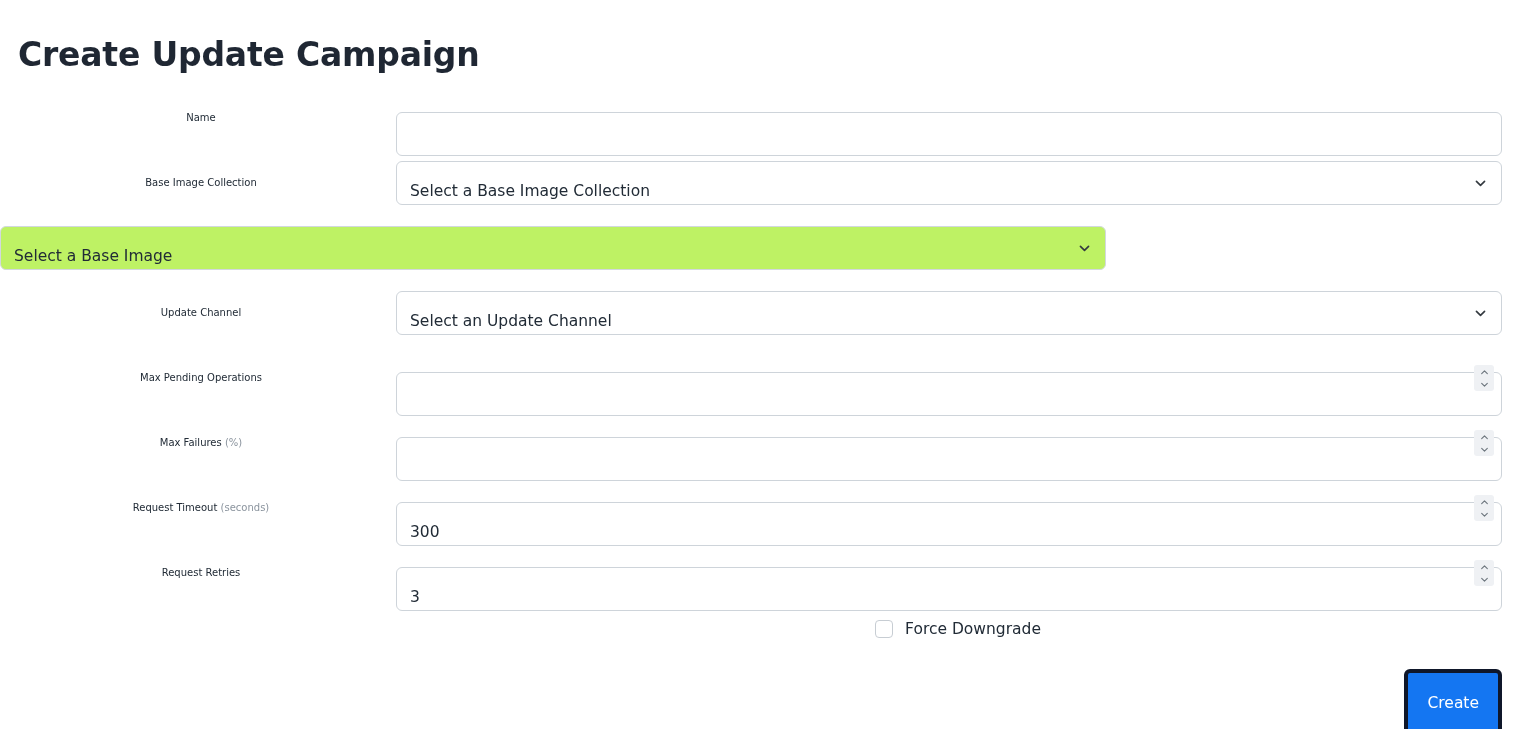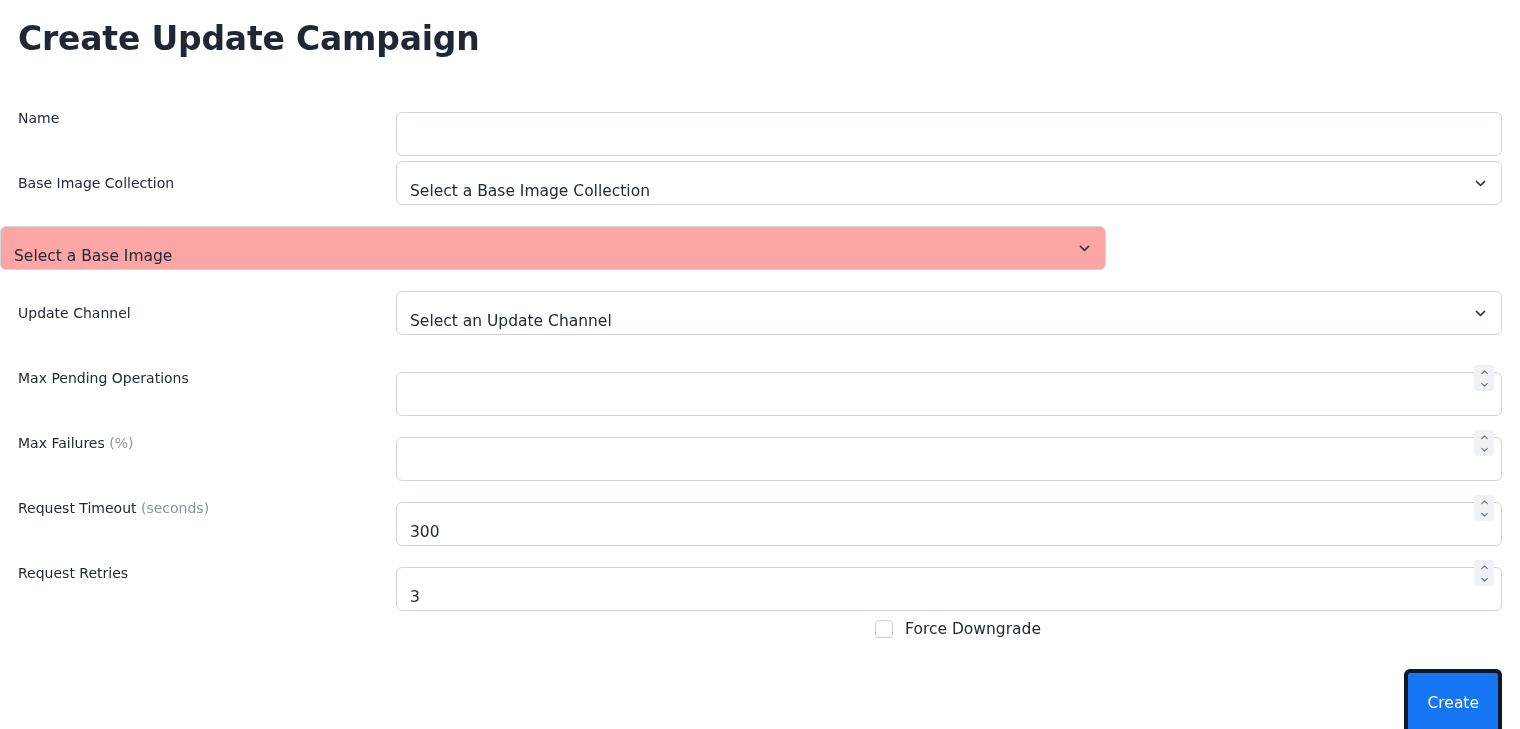--- a/index.html
+++ b/index.html
@@ -21,21 +21,21 @@
     position: relative;
     width: 1520px;
     height: 729px;
     padding: 0;
   }
 
   
   .page-title {
     position: absolute;
     left: 18px;
-    top: 18px;
+    top: 34px;
     margin: 0;
     font-size: 33px;
     line-height: 42px;
     font-weight: 700;
     letter-spacing: -0.2px;
     color: #1f2733;
     white-space: nowrap;
   }
 
   
@@ -50,24 +50,25 @@
     display: flex;
     align-items: center;
     height: 44px;
     margin-bottom: 21px;
   }
 
   .form-label {
     width: 396px;
     padding-left: 18px;
     padding-right: 12px;
-    font-size: 14px;
+    font-size: 10px;
     line-height: 20px;
     color: #212b36;
     white-space: nowrap;
+    text-align: center;
   }
   .form-label .hint {
     color: #8b949e;
   }
 
   .form-control-wrap {
     position: relative;
     width: 1106px;
     height: 44px;
   }
@@ -89,21 +90,21 @@
     appearance: none;
   }
 
   input.control {
     line-height: 42px;
     display: block;
     margin-top: 16px;
   }
 
   .control.is-muted {
-    background: #fca5a5;
+    background: #bef264;
     border-color: #d2d8de;
   }
 
   .control .value {
     white-space: nowrap;
     overflow: hidden;
     text-overflow: ellipsis;
   }
 
   

